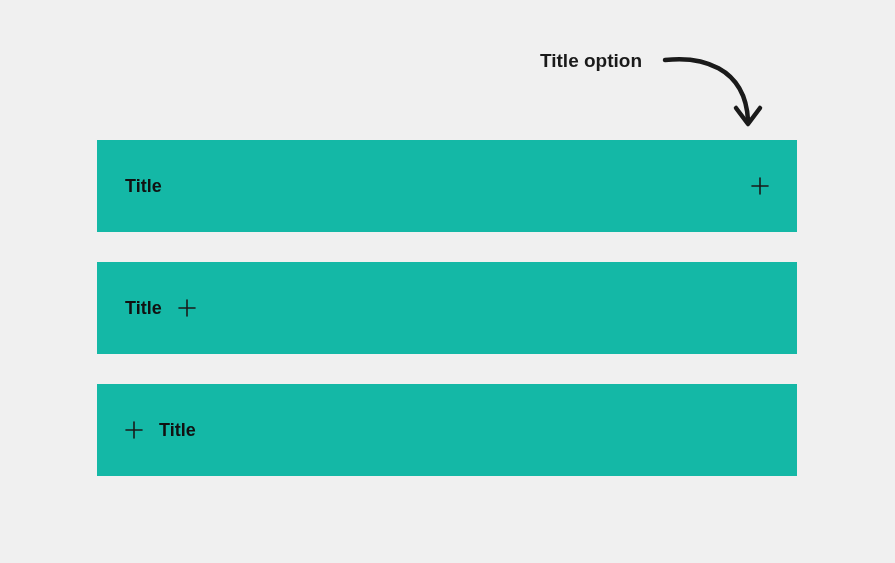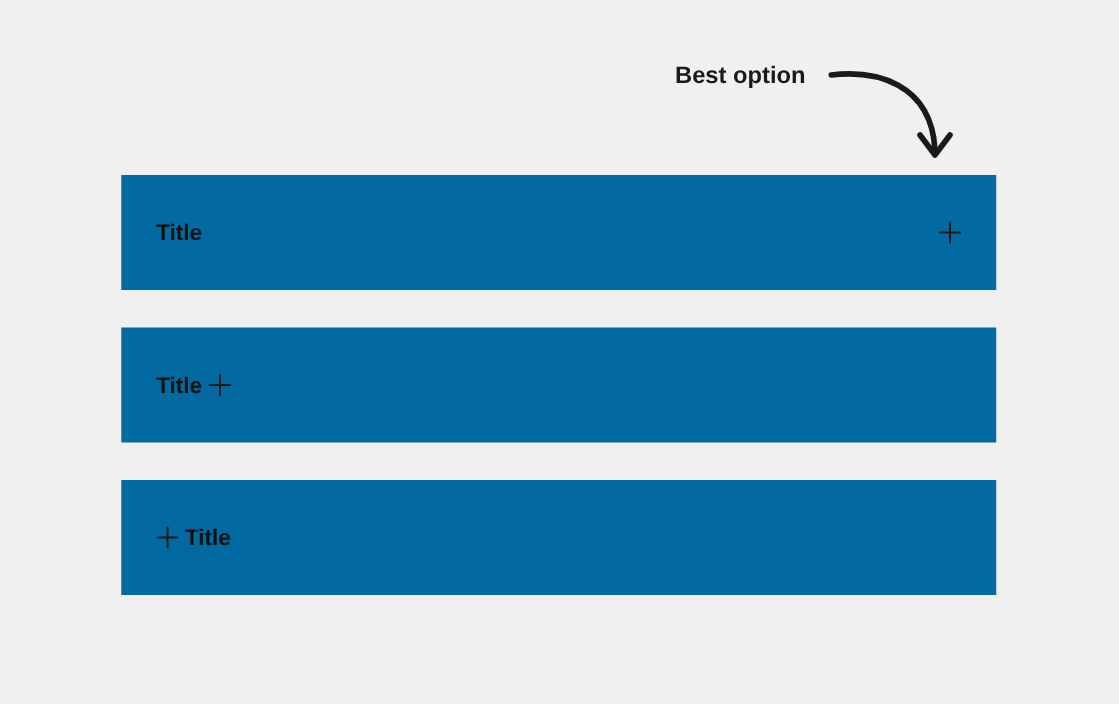--- a/index.html
+++ b/index.html
@@ -33,49 +33,49 @@
     .rows {
       position: absolute;
       top: 140px;
       left: 97px;
       width: 700px;
       display: flex;
       flex-direction: column;
       gap: 30px;
     }
     .row {
-      background: #0369a1;
+      background: #14b8a6;
       height: 92px;
       display: flex;
       align-items: center;
       padding: 0 28px;
       font-weight: 600;
       font-size: 18px;
       color: #111;
-      gap: 5px;
+      gap: 16px;
     }
     .row.space-between {
       justify-content: space-between;
     }
     .plus-icon {
       width: 18px;
       height: 18px;
       flex-shrink: 0;
     }
     .plus-icon svg {
       display: block;
     }
     .title-text {
       display: inline-block;
     }
   </style>
 </head>
 <body>
 
-<div class="annotation">Best option</div>
+<div class="annotation">Title option</div>
 
 <svg class="arrow" viewBox="0 0 110 90">
   <path d="M 5 12 C 40 8, 85 18, 88 72" stroke="#1a1a1a" stroke-width="4.5" fill="none" stroke-linecap="round"></path>
   <path d="M 76 60 L 88 76 L 100 60" stroke="#1a1a1a" stroke-width="4.5" fill="none" stroke-linecap="round" stroke-linejoin="round"></path>
 </svg>
 
 <div class="rows">
 
   <div class="row space-between">
     <span class="title-text">Title</span>

